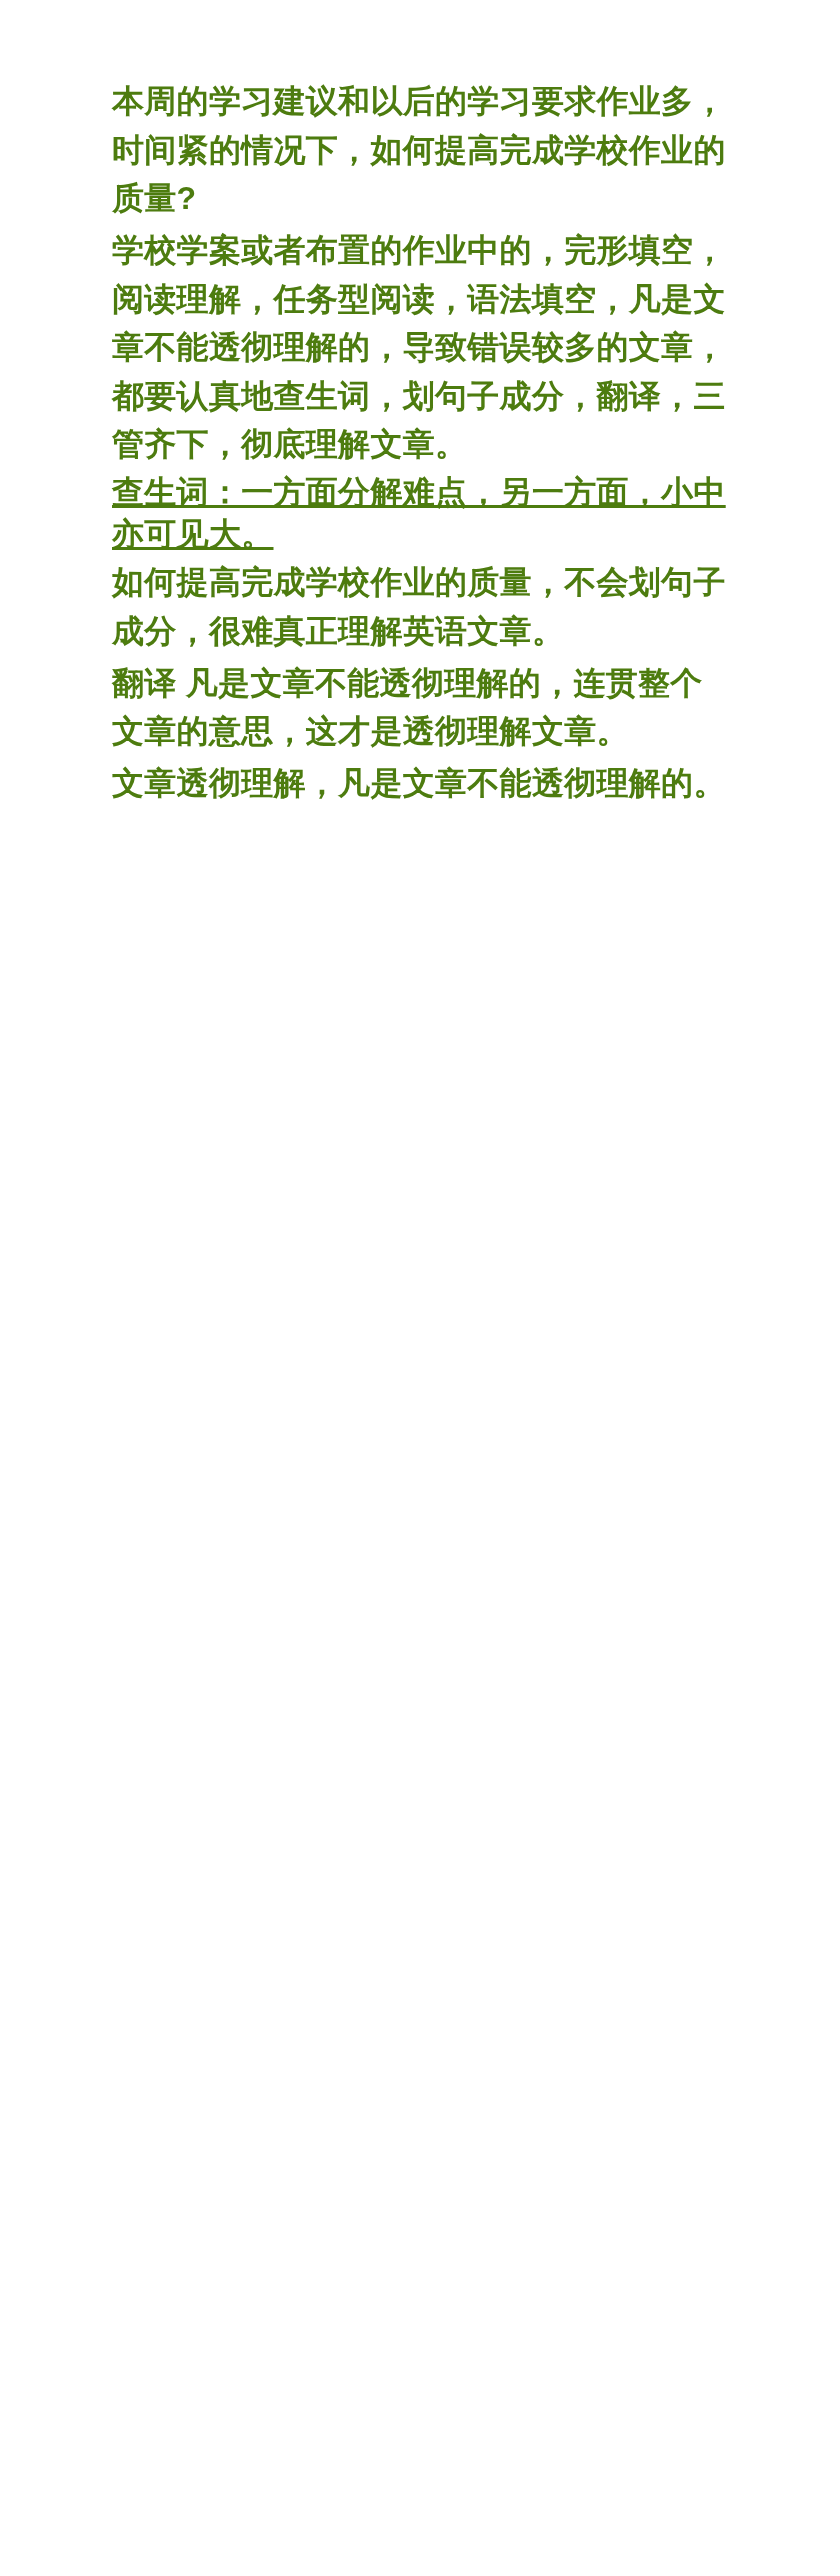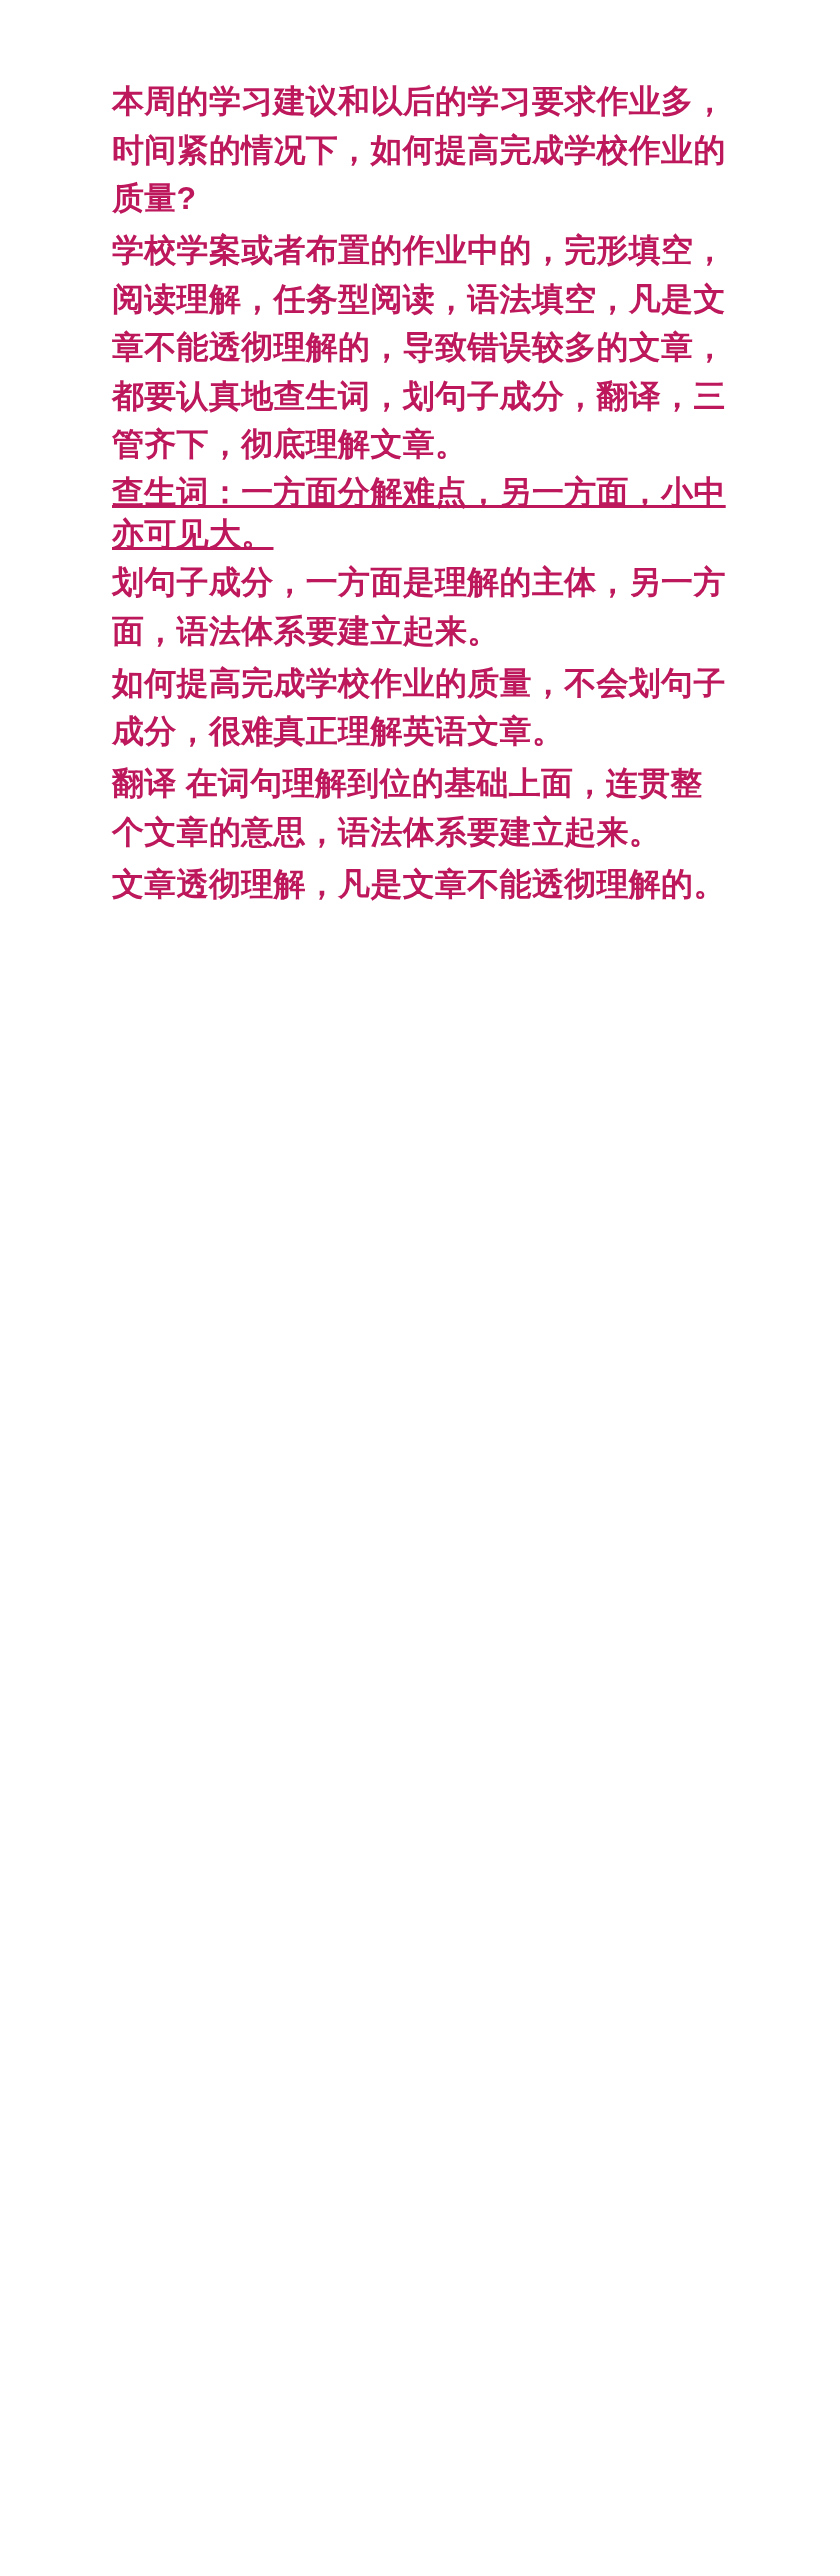--- a/index.html
+++ b/index.html
@@ -18,21 +18,21 @@
     width: 841px;
     height: 2643px;
     background: #ffffff;
     box-sizing: border-box;
     padding: 77px 103px 0 112px;
   }
   .doc-body {
     width: 618px;
   }
   .para {
-    color: #be185d;
+    color: #4d7c0f;
     font-weight: bold;
     font-size: 32px;
     line-height: 1.52;
     letter-spacing: 0.3px;
     margin: 0 0 3.1px 0;
     text-align: left;
     word-break: break-all;
   }
   .para.tight {
     line-height: 1.30;
@@ -47,25 +47,24 @@
 
 <div class="page">
   <div class="doc-body">
 
     <p class="para">本周的学习建议和以后的学习要求作业多，时间紧的情况下，如何提高完成学校作业的质量?</p>
 
     <p class="para">学校学案或者布置的作业中的，完形填空，阅读理解，任务型阅读，语法填空，凡是文章不能透彻理解的，导致错误较多的文章，都要认真地查生词，划句子成分，翻译，三管齐下，彻底理解文章。</p>
 
     <p class="para tight">查生词：一方面分解难点，另一方面，小中亦可见大。</p>
 
-    <p class="para">划句子成分，一方面是理解的主体，另一方面，语法体系要建立起来。</p>
 
     <p class="para">如何提高完成学校作业的质量，不会划句子成分，很难真正理解英语文章。</p>
 
-    <p class="para">翻译 在词句理解到位的基础上面，连贯整个文章的意思，语法体系要建立起来。</p>
+    <p class="para">翻译 凡是文章不能透彻理解的，连贯整个文章的意思，这才是透彻理解文章。</p>
 
 
     <p class="para">文章透彻理解，凡是文章不能透彻理解的。</p>
 
     <div class="spacer-block"></div>
 
 
 
   </div>
 </div>

